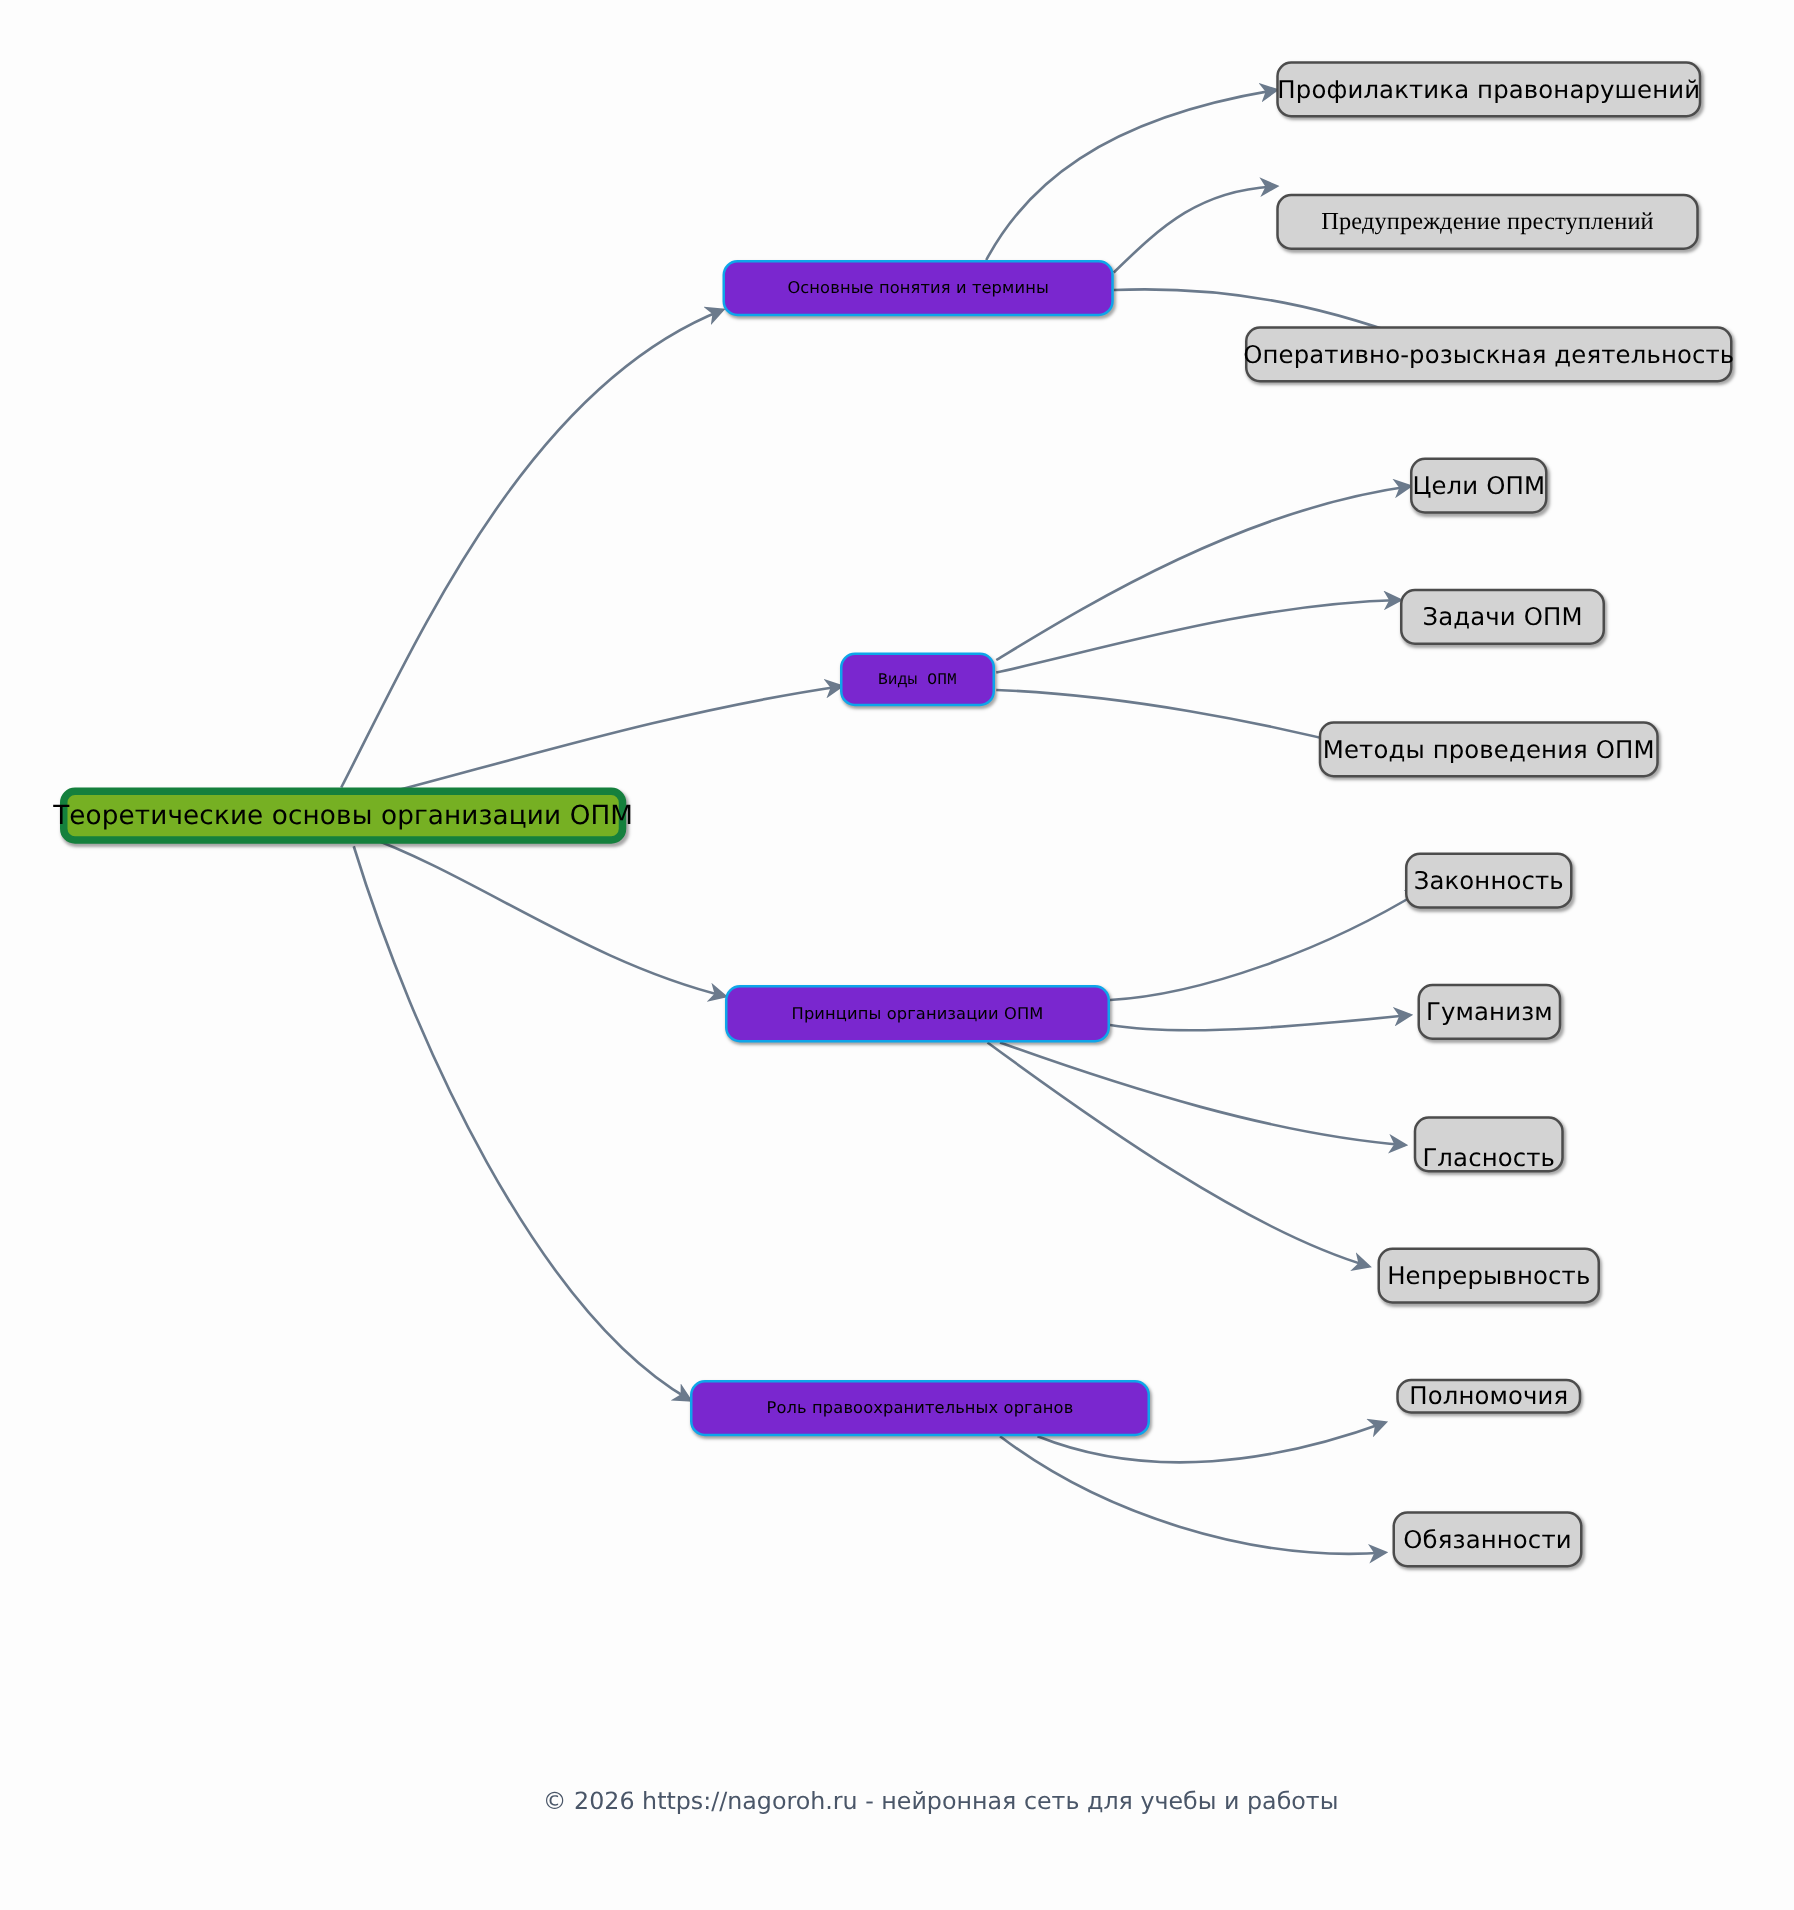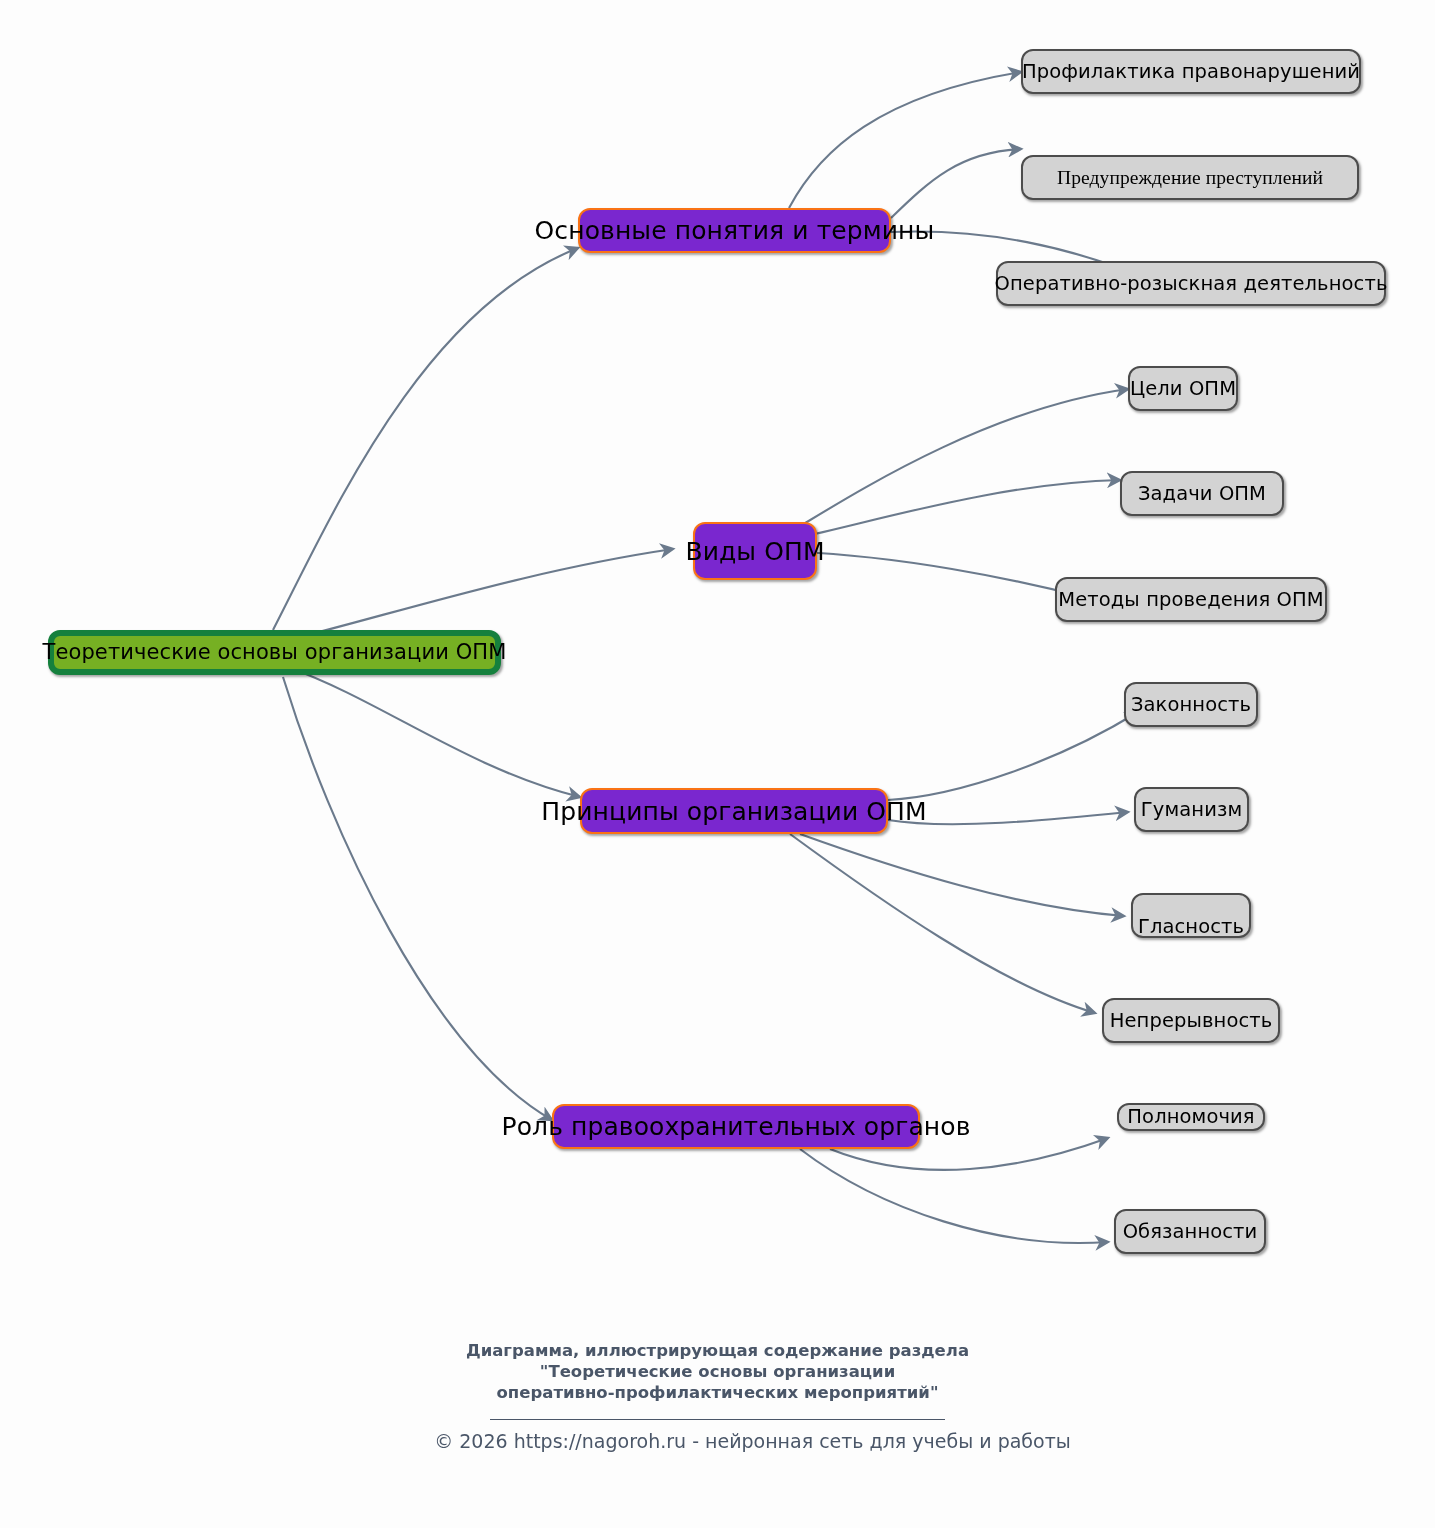--- a/index.html
+++ b/index.html
@@ -37,22 +37,22 @@
     padding: 0 14px;
     box-shadow: 1.5px 2px 2.5px rgba(0,0,0,0.35);
   }
   .node-root {
     background: #76b023;
     border: 6px solid #15803d;
     font-size: 21px;
   }
   .node-branch {
     background: #7a27cf;
-    border: 2px solid #f97316;
-    font-size: 25px;
+    border: 2px solid #0ea5e9;
+    font-size: 13px;
   }
   .node-leaf {
     background: #d3d3d3;
     border: 2px solid #4c4c4c;
     font-size: 19.5px;
   }
   #caption {
     position: absolute;
     left: 0;
     width: 1435px;
@@ -121,21 +121,21 @@
       </div>
       <div class="node node-leaf" style="left: 1021px; top: 49px; width: 340px; height: 45px;">
         <span>Профилактика правонарушений</span>
       </div>
       <div class="node node-leaf" style="left: 1021px; top: 155px; width: 338px; height: 45px; font-family: Liberation Serif, serif;">
         <span>Предупреждение преступлений</span>
       </div>
       <div class="node node-leaf" style="left: 996px; top: 261px; width: 390px; height: 45px;">
         <span>Оперативно-розыскная деятельность</span>
       </div>
-      <div class="node node-branch" style="left: 693px; top: 522px; width: 124px; height: 58px;">
+      <div class="node node-branch" style="left: 672px; top: 522px; width: 124px; height: 43px; font-family: Liberation Mono, monospace;">
         <span>Виды ОПМ</span>
       </div>
       <div class="node node-leaf" style="left: 1128px; top: 366px; width: 110px; height: 45px;">
         <span>Цели ОПМ</span>
       </div>
       <div class="node node-leaf" style="left: 1120px; top: 471px; width: 164px; height: 45px;">
         <span>Задачи ОПМ</span>
       </div>
       <div class="node node-leaf" style="left: 1055px; top: 577px; width: 272px; height: 45px;">
         <span>Методы проведения ОПМ</span>
@@ -159,22 +159,16 @@
         <span>Роль правоохранительных органов</span>
       </div>
       <div class="node node-leaf" style="left: 1117px; top: 1103px; width: 148px; height: 28px;">
         <span>Полномочия</span>
       </div>
       <div class="node node-leaf" style="left: 1114px; top: 1209px; width: 152px; height: 45px;">
         <span>Обязанности</span>
       </div>
     </div>
 
-  <div id="caption" style="top: 1340px;">
-    <div class="caption-line">Диаграмма, иллюстрирующая содержание раздела</div>
-    <div class="caption-line">"Теоретические основы организации</div>
-    <div class="caption-line">оперативно-профилактических мероприятий"</div>
-    <div id="caption-rule"></div>
-  </div>
 
   <div id="footer-line" style="top: 1430px;">© 2026 https://nagoroh.ru - нейронная сеть для учебы и работы</div>
 
 </div>
 
 </body></html>

